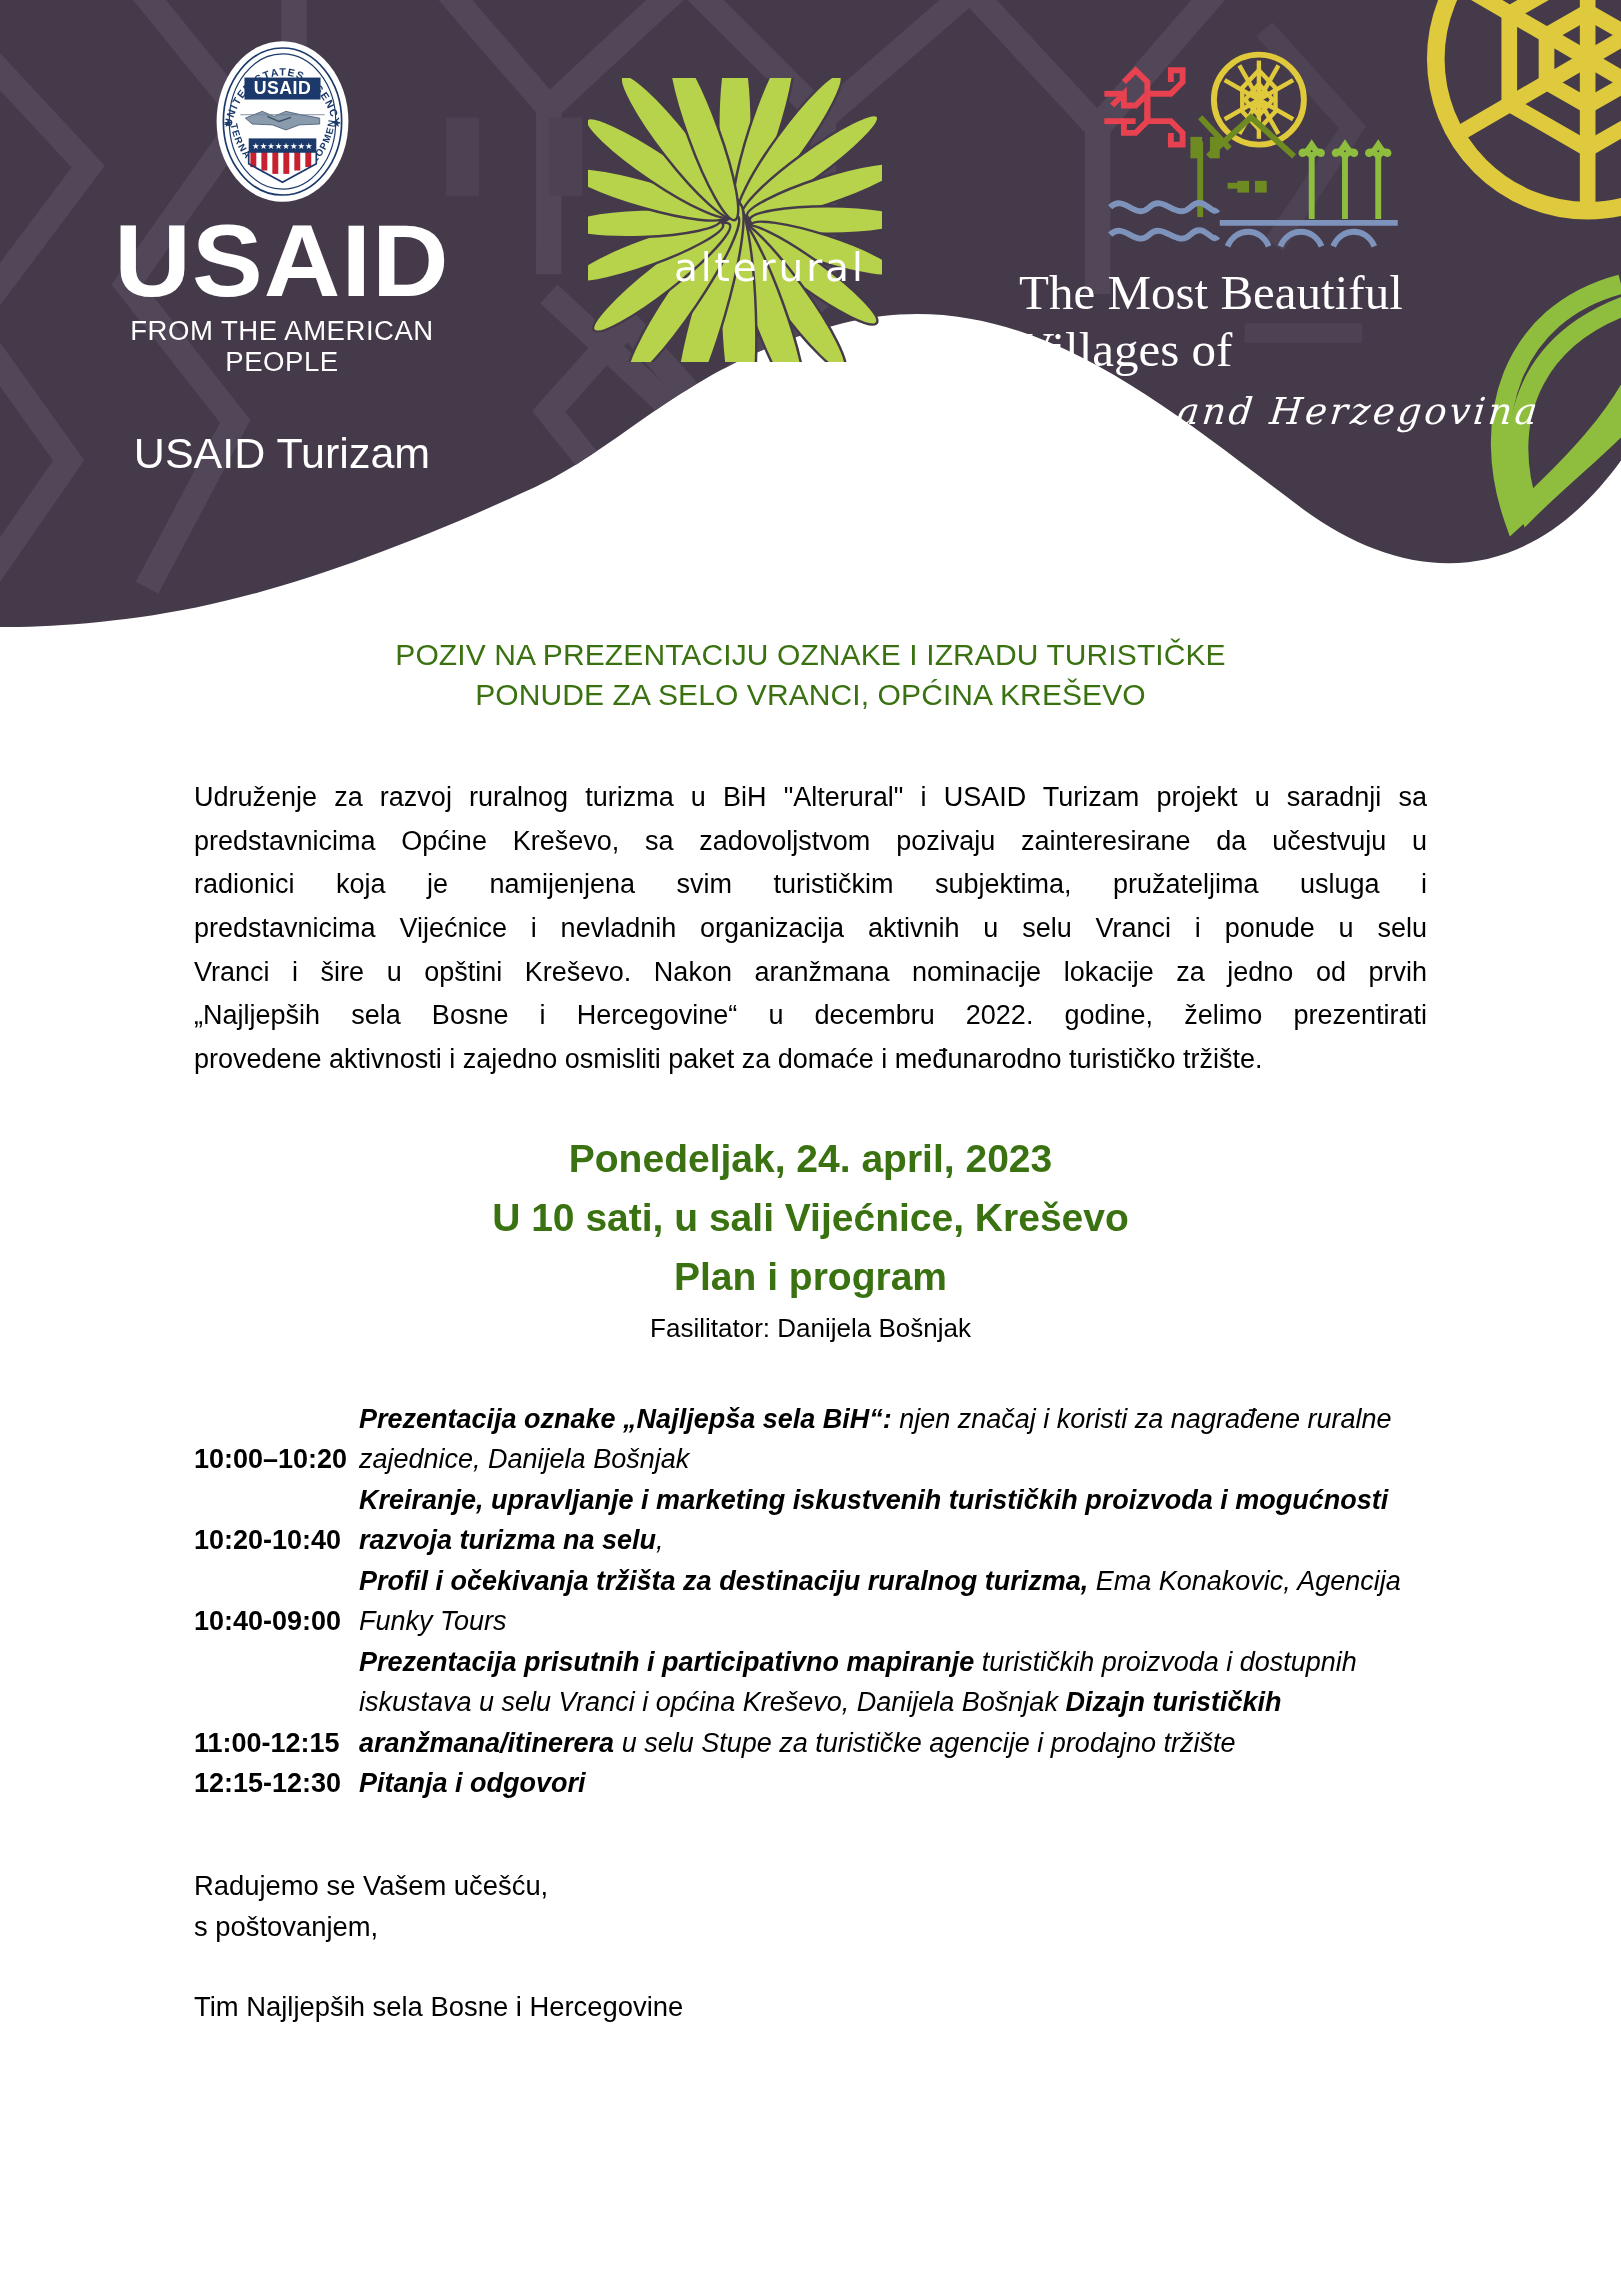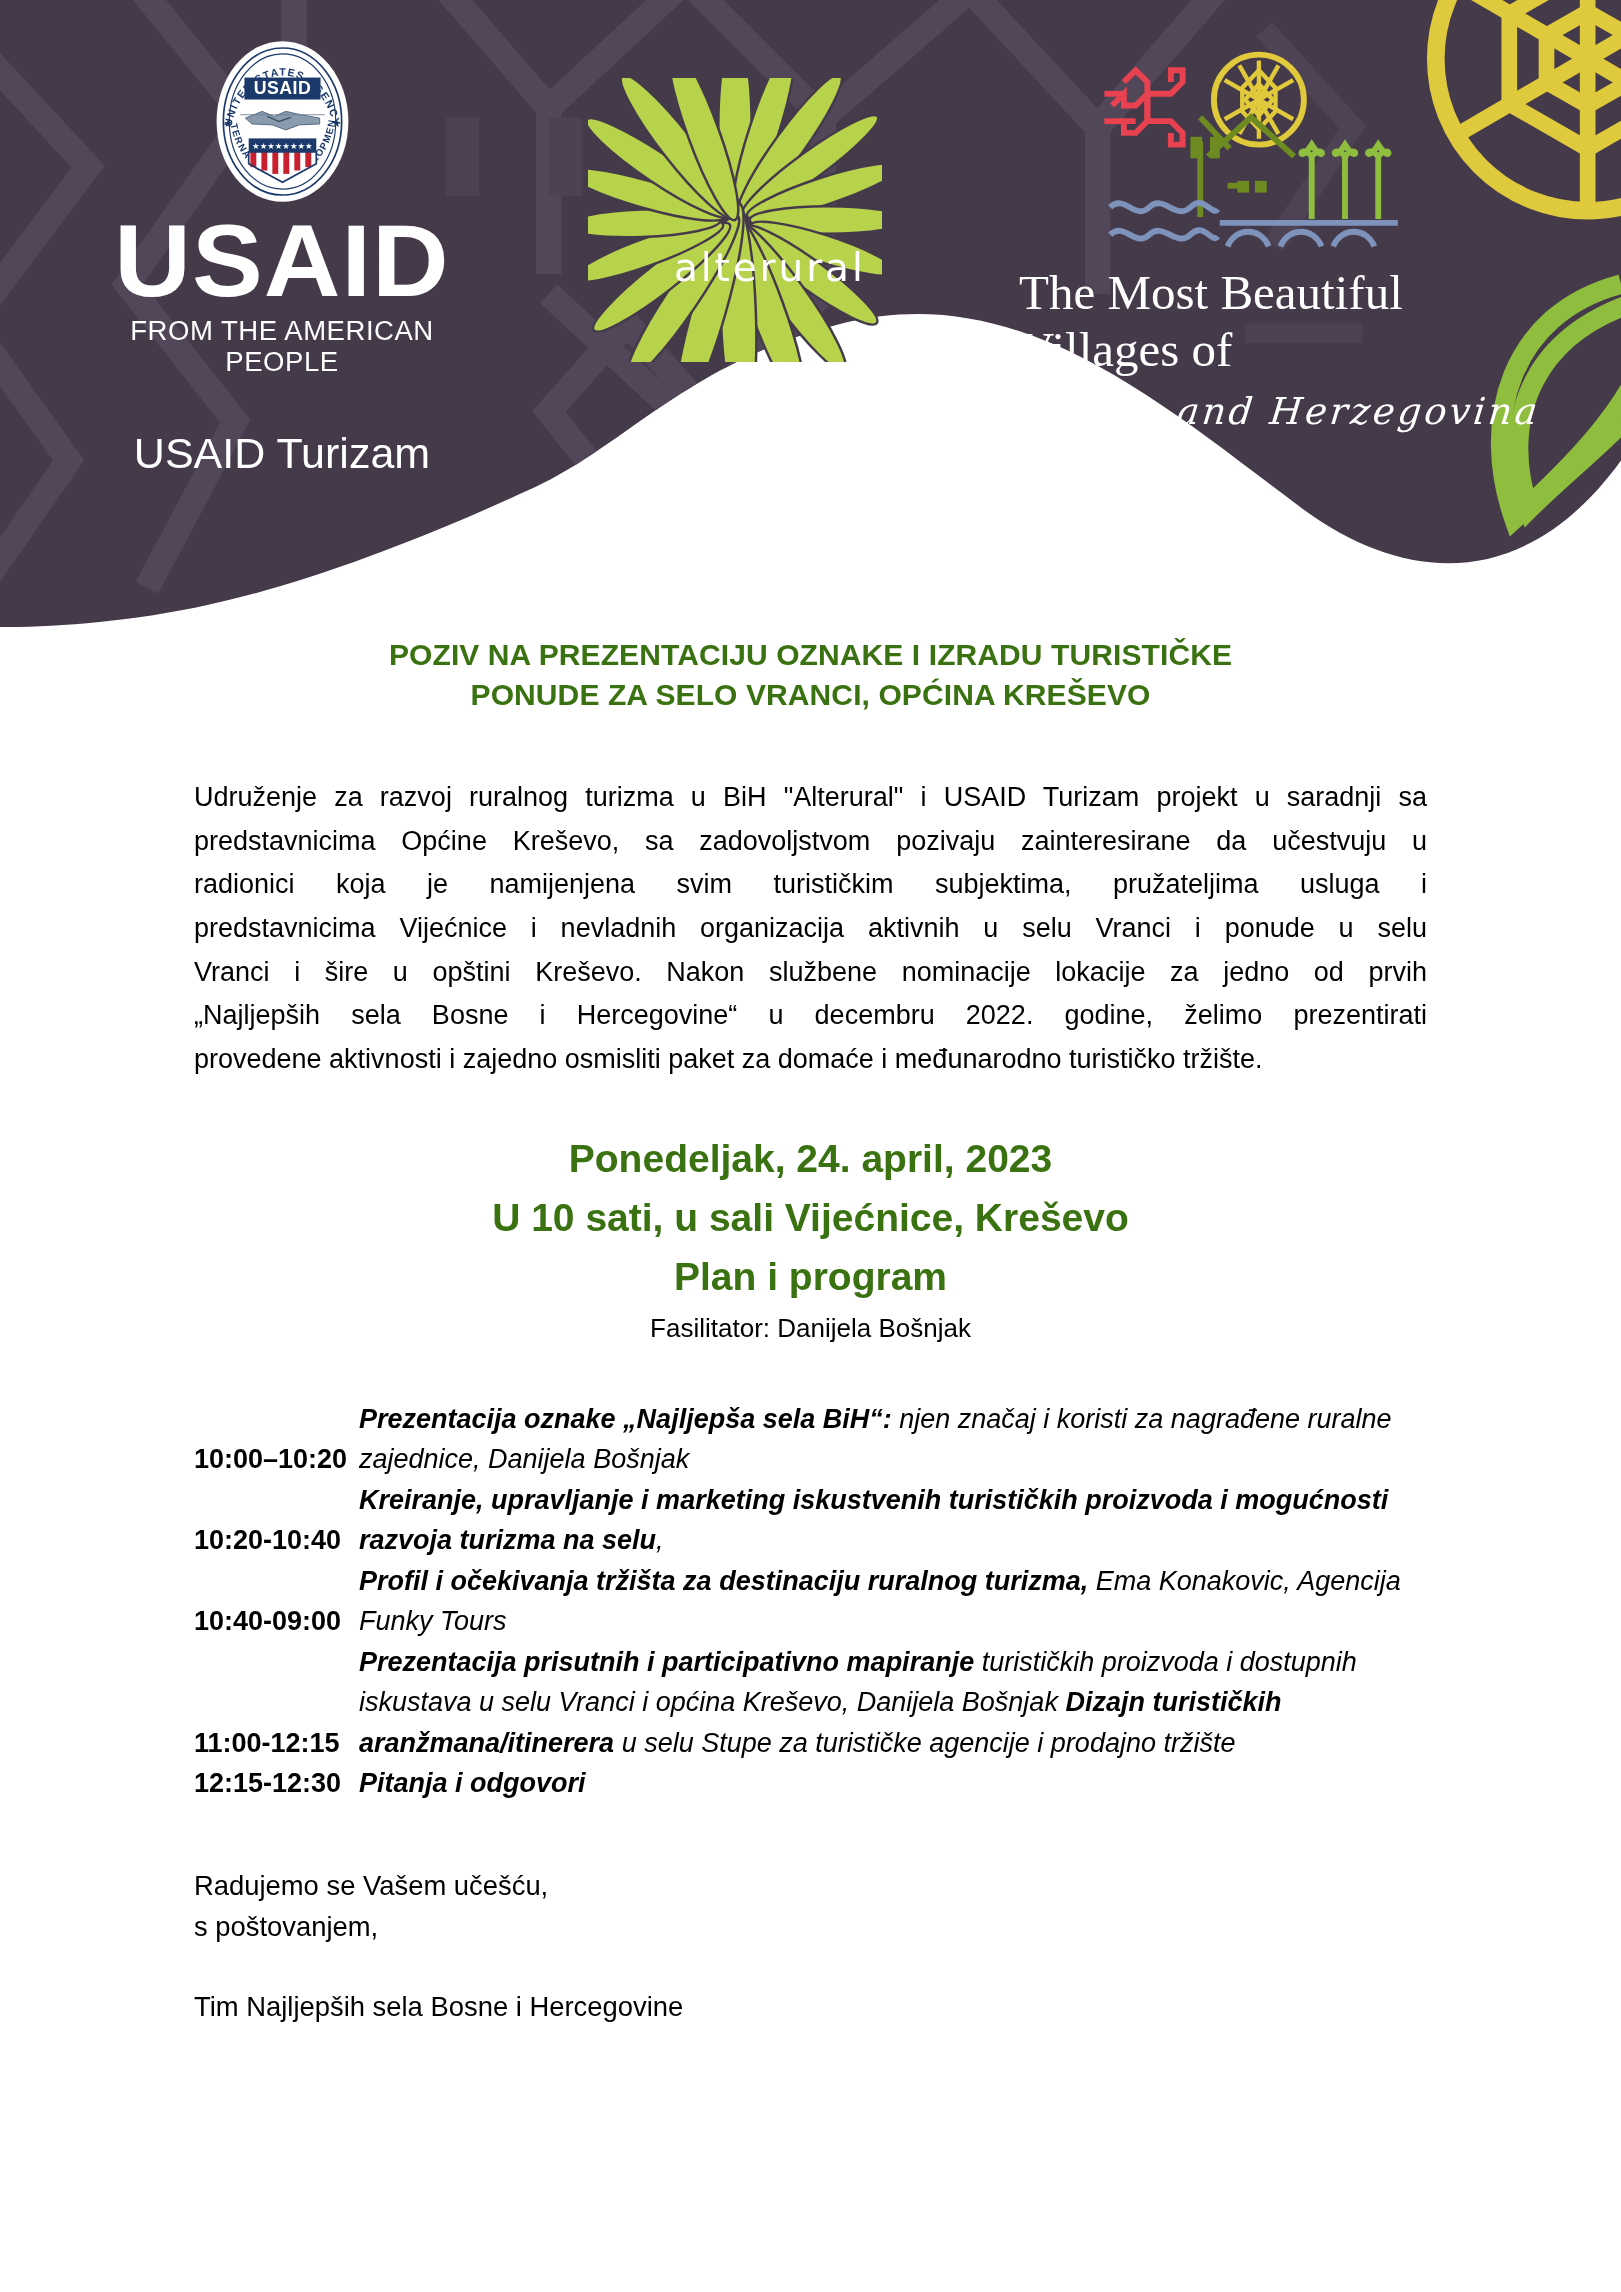--- a/index.html
+++ b/index.html
@@ -140,21 +140,21 @@
     left: 0;
     top: 635px;
     width: 1621px;
     padding: 0 194px;
     box-sizing: border-box;
   }
 
   .doc-title {
     color: #3A7211;
     font-family: "Liberation Sans", sans-serif;
-    font-weight: bold;
+    font-weight: normal;
     font-size: 30px;
     line-height: 1.33;
     text-align: center;
     margin: 0 0 5.9px 0;
     letter-spacing: 0.1px;
   }
 
   .intro-para {
     color: #000000;
     font-family: "Liberation Sans", sans-serif;
@@ -439,21 +439,21 @@
   <h1 class="doc-title">
     <span>POZIV NA PREZENTACIJU OZNAKE I IZRADU TURISTIČKE</span><br>
     <span>PONUDE ZA SELO VRANCI, OPĆINA KREŠEVO</span>
   </h1>
 
   <div class="intro-para">
     <div>Udruženje za razvoj ruralnog turizma u BiH "Alterural" i USAID Turizam projekt u saradnji sa</div>
     <div>predstavnicima Općine Kreševo, sa zadovoljstvom pozivaju zainteresirane da učestvuju u</div>
     <div>radionici koja je namijenjena svim turističkim subjektima, pružateljima usluga i</div>
     <div>predstavnicima Vijećnice i nevladnih organizacija aktivnih u selu Vranci i ponude u selu</div>
-    <div>Vranci i šire u opštini Kreševo. Nakon službene nominacije lokacije za jedno od prvih</div>
+    <div>Vranci i šire u opštini Kreševo. Nakon aranžmana nominacije lokacije za jedno od prvih</div>
     <div>„Najljepših sela Bosne i Hercegovine“ u decembru 2022. godine, želimo prezentirati</div>
     <div class="lastline">provedene aktivnosti i zajedno osmisliti paket za domaće i međunarodno turističko tržište.</div>
   </div>
 
   <div class="event-block">
     <div class="event-line">Ponedeljak, 24. april, 2023</div>
     <div class="event-line">U 10 sati, u sali Vijećnice, Kreševo</div>
     <div class="event-line">Plan i program</div>
     <div class="event-facilitator">Fasilitator: Danijela Bošnjak</div>
   </div>

